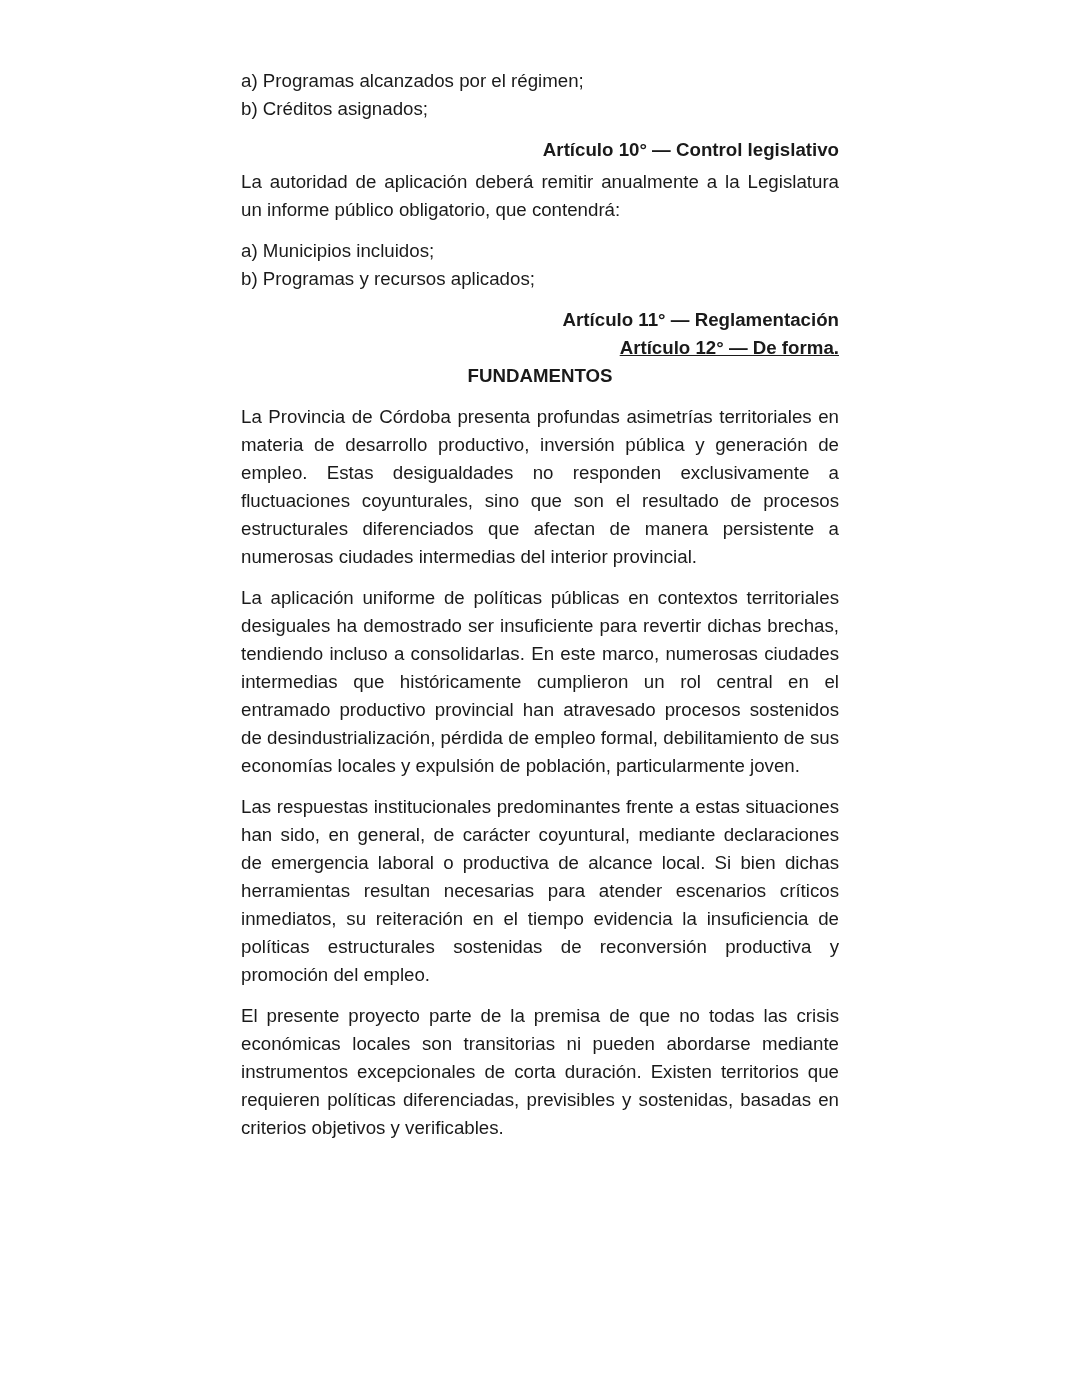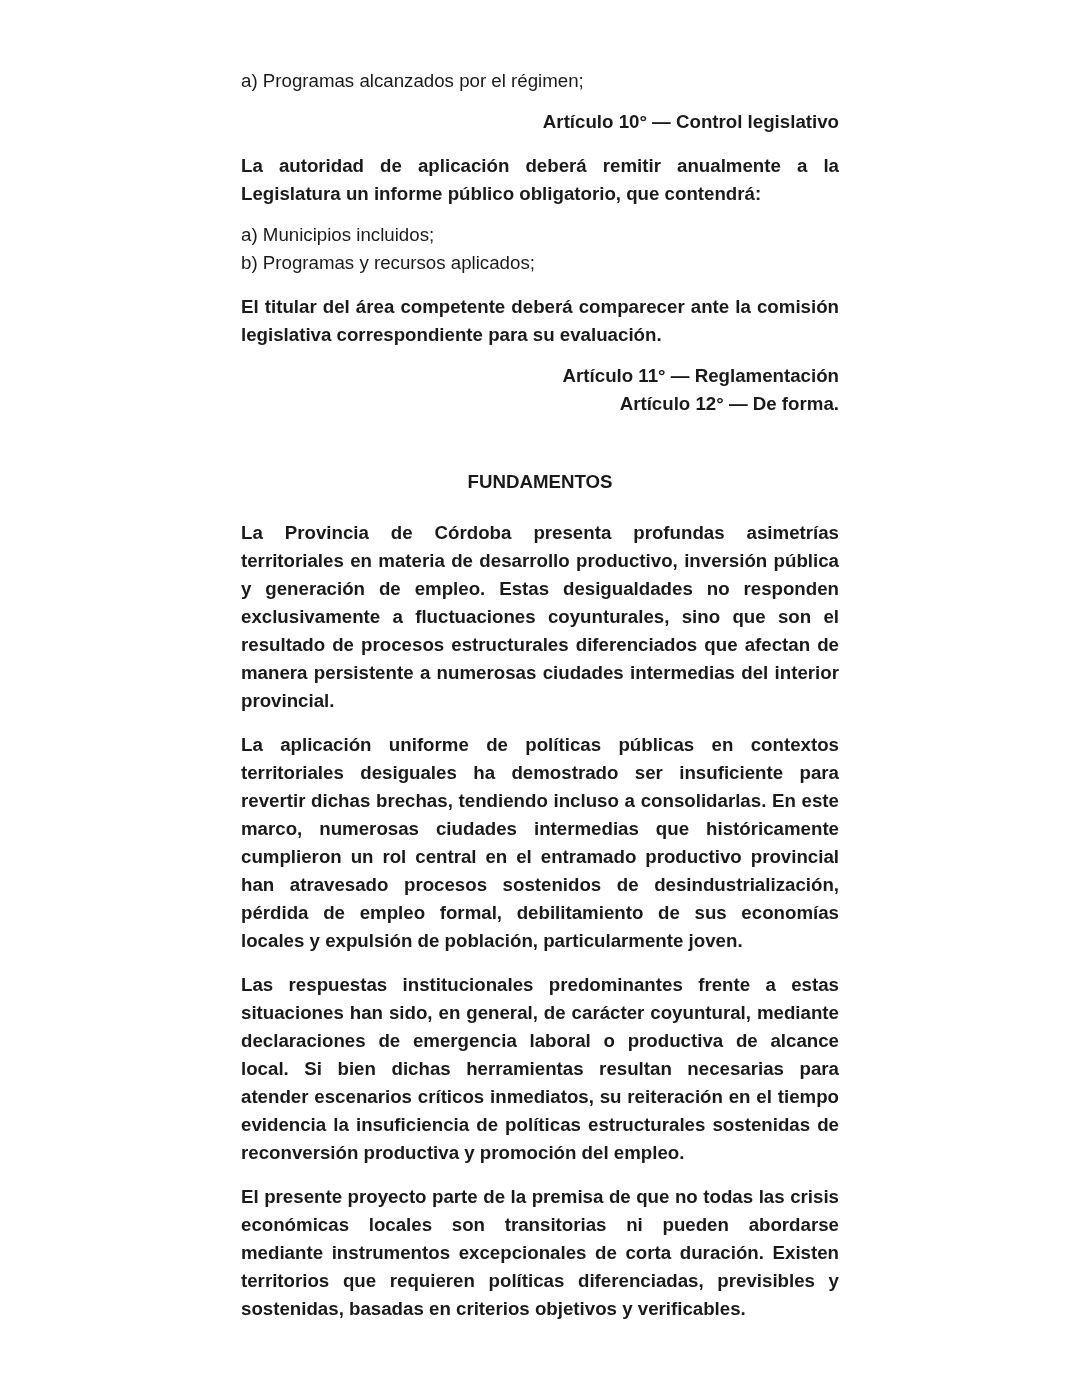--- a/index.html
+++ b/index.html
@@ -22,57 +22,56 @@
     overflow: hidden;
   }
   .list {
     margin: 0 0 13px 0;
   }
   .list p {
     margin: 0;
     text-align: left;
   }
   p.body {
-    margin: 16px 0 13px 0;
+    margin: 4px 0 13px 0;
     text-align: justify;
     text-justify: inter-word;
-    font-weight: bold;
   }
   p.heading {
     margin: 0;
     font-weight: bold;
     text-align: right;
   }
   p.heading.article-12 {
-    margin-bottom: 50px;
+    text-decoration: underline;
   }
   p.fund-title {
-    margin: 0 0 23px 0;
+    margin: 0 0 13px 0;
     font-weight: bold;
     text-align: center;
   }
 </style>
 </head>
 <body>
 
 <div class="page">
 
   <div class="list">
     <p>a) Programas alcanzados por el régimen;</p>
+    <p>b) Créditos asignados;</p>
   </div>
 
   <p class="heading">Artículo 10° — Control legislativo</p>
   <p class="body">La autoridad de aplicación deberá remitir anualmente a la Legislatura un informe público obligatorio, que contendrá:</p>
 
   <div class="list">
     <p>a) Municipios incluidos;</p>
     <p>b) Programas y recursos aplicados;</p>
   </div>
 
-  <p class="body">El titular del área competente deberá comparecer ante la comisión legislativa correspondiente para su evaluación.</p>
 
   <p class="heading">Artículo 11° — Reglamentación</p>
 
   <p class="heading article-12">Artículo 12° — De forma.</p>
 
   <p class="fund-title">FUNDAMENTOS</p>
 
   <p class="body">La Provincia de Córdoba presenta profundas asimetrías territoriales en materia de desarrollo productivo, inversión pública y generación de empleo. Estas desigualdades no responden exclusivamente a fluctuaciones coyunturales, sino que son el resultado de procesos estructurales diferenciados que afectan de manera persistente a numerosas ciudades intermedias del interior provincial.</p>
   <p class="body">La aplicación uniforme de políticas públicas en contextos territoriales desiguales ha demostrado ser insuficiente para revertir dichas brechas, tendiendo incluso a consolidarlas. En este marco, numerosas ciudades intermedias que históricamente cumplieron un rol central en el entramado productivo provincial han atravesado procesos sostenidos de desindustrialización, pérdida de empleo formal, debilitamiento de sus economías locales y expulsión de población, particularmente joven.</p>
   <p class="body">Las respuestas institucionales predominantes frente a estas situaciones han sido, en general, de carácter coyuntural, mediante declaraciones de emergencia laboral o productiva de alcance local. Si bien dichas herramientas resultan necesarias para atender escenarios críticos inmediatos, su reiteración en el tiempo evidencia la insuficiencia de políticas estructurales sostenidas de reconversión productiva y promoción del empleo.</p>

